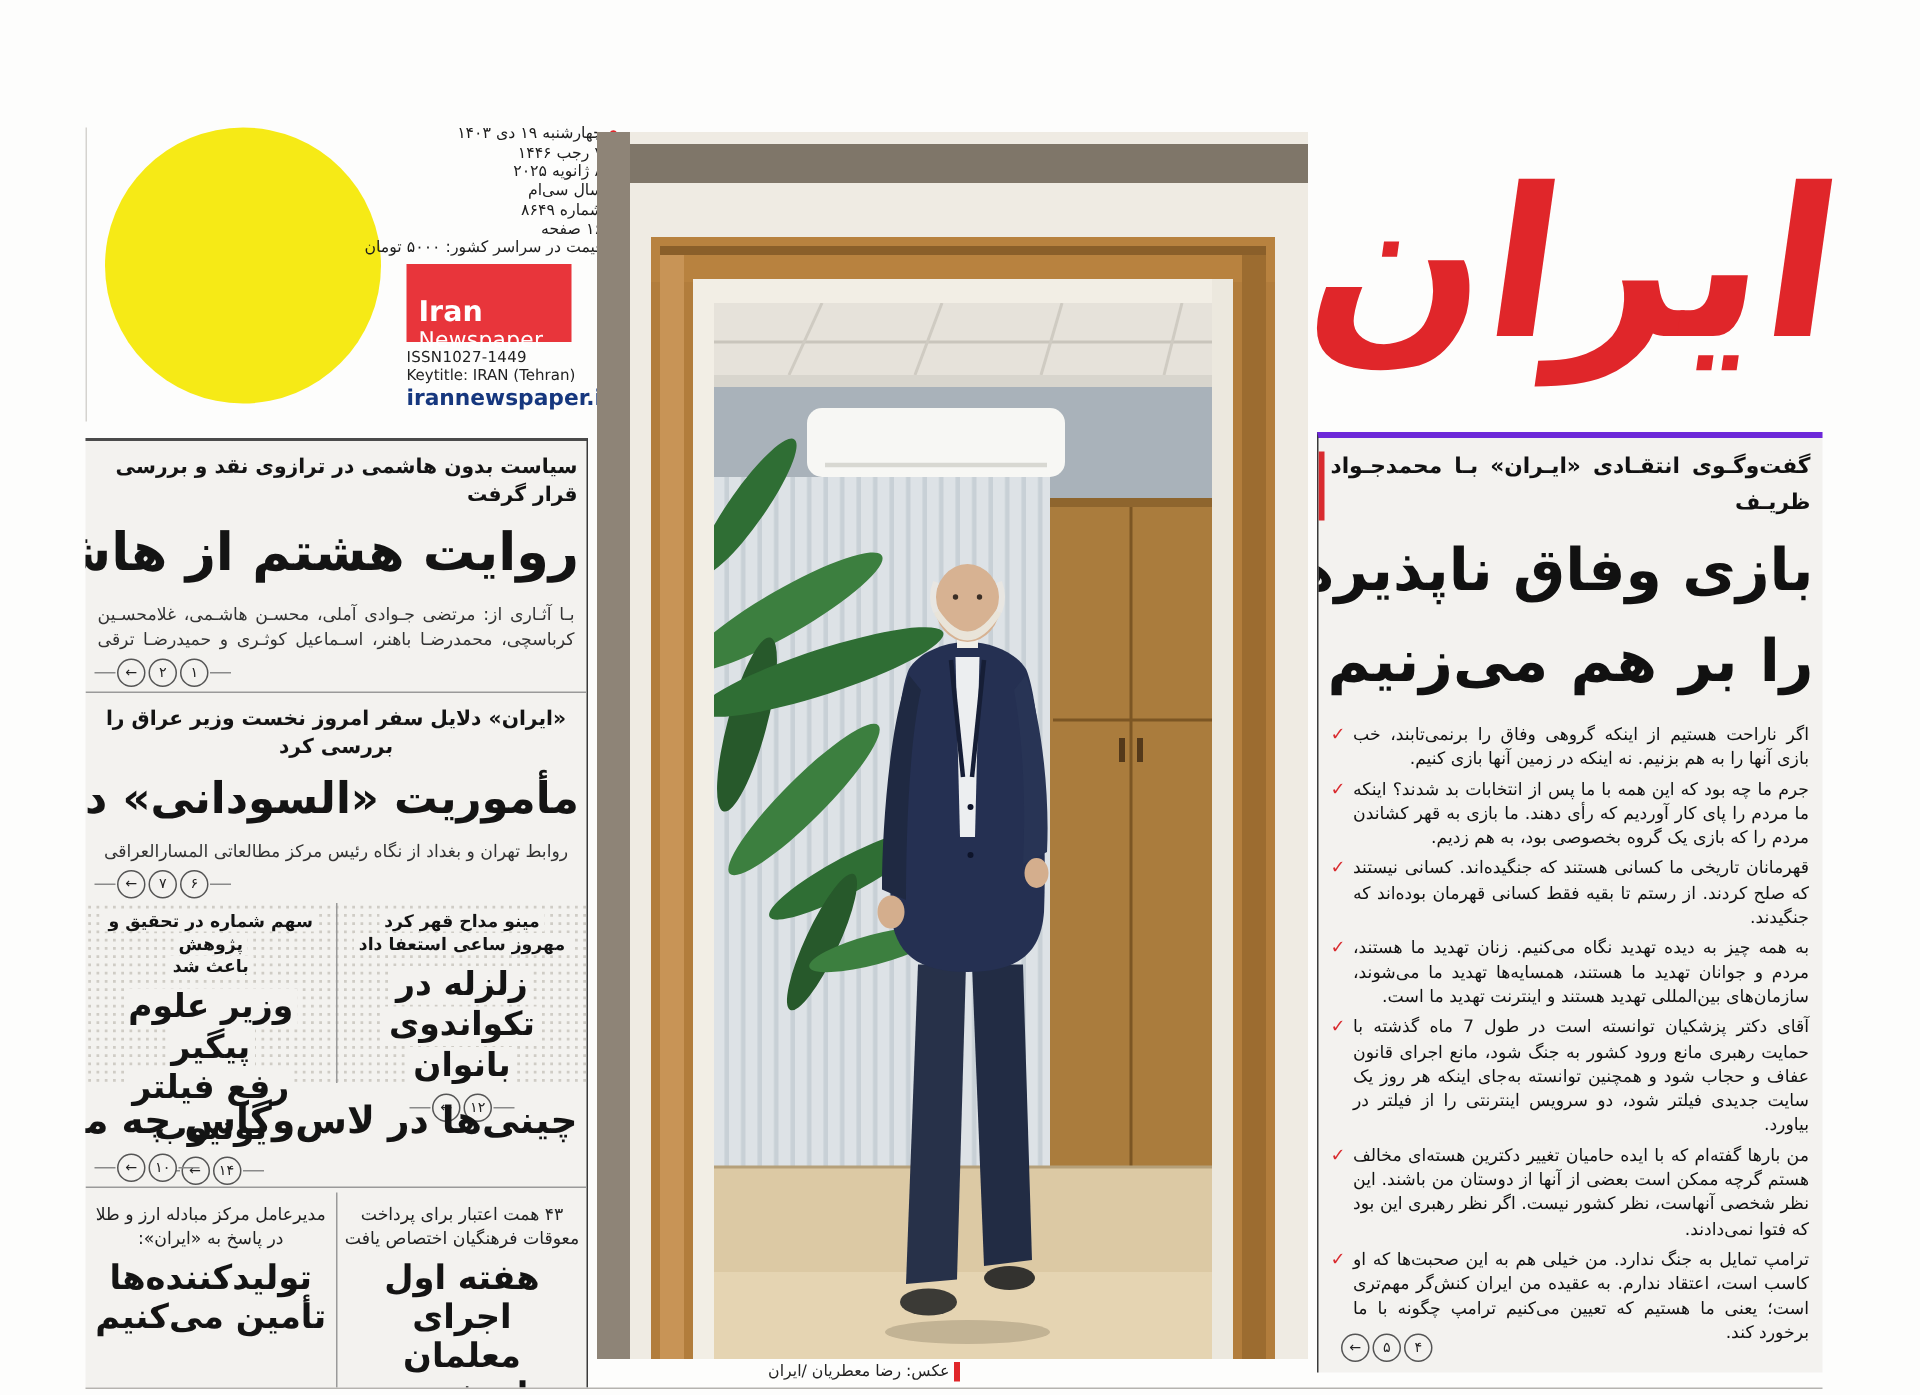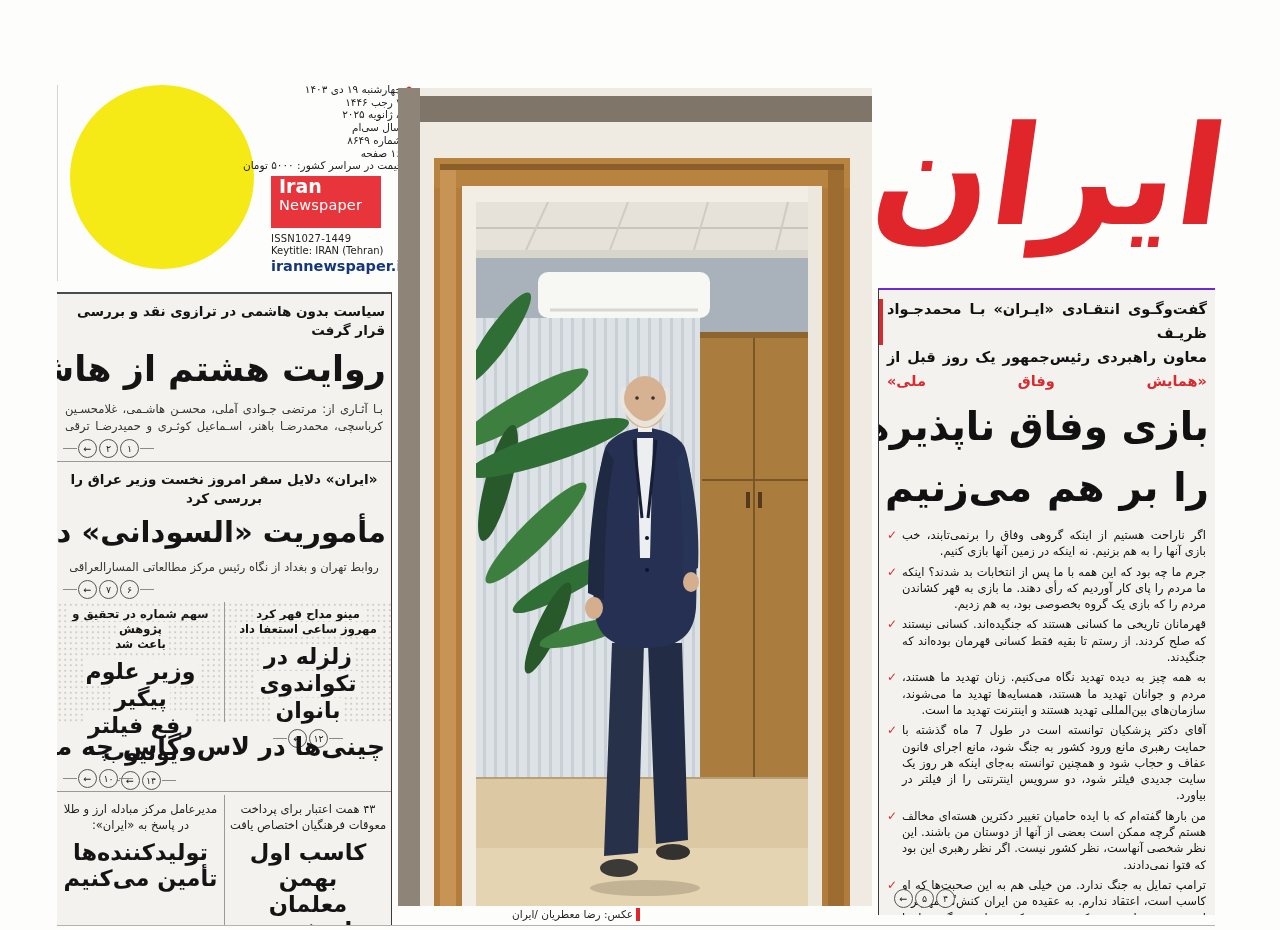--- a/index.html
+++ b/index.html
@@ -7,21 +7,21 @@
          font-family:"DejaVu Sans",sans-serif;overflow:hidden;}
   
   .yellow-circle{position:absolute;left:70px;top:85px;width:184px;height:184px;border-radius:50%;
                  background:#f6ea16;}
   .mast-line{position:absolute;left:57px;top:85px;width:1px;height:196px;background:#d5d3cf;}
   .dates{position:absolute;left:250px;top:83px;width:162px;margin:0;padding:0;list-style:none;
          direction:rtl;font-size:10.5px;line-height:12.7px;color:#1d1d1d;}
   .dates li{display:flex;align-items:center;gap:4px;white-space:nowrap;justify-content:flex-start;}
   .ddot{color:#e0262a;font-size:7px;line-height:1;}
   .redbox{position:absolute;left:271px;top:176px;width:110px;height:52px;background:#e8353b;
-          color:#fff;box-sizing:border-box;padding:0 8px;direction:ltr;}
+          color:#fff;box-sizing:border-box;padding:22px 8px;direction:ltr;}
   .redbox .l1{display:block;font-size:19px;font-weight:bold;line-height:20px;}
   .redbox .l2{display:block;font-size:14.5px;line-height:18px;letter-spacing:.2px;}
   .issn{position:absolute;left:271px;top:233px;font-size:10px;color:#222;letter-spacing:.2px;}
   .keytitle{position:absolute;left:271px;top:245px;font-size:10px;color:#222;}
   .website{position:absolute;left:271px;top:258px;font-size:14.5px;font-weight:bold;color:#16377e;}
   .logo-fa{position:absolute;left:905px;top:62px;width:320px;height:230px;direction:rtl;
            color:#e0262a;font-size:138px;font-weight:bold;line-height:230px;text-align:center;
            transform:skewX(-8deg);}
   
   .photo{position:absolute;left:398px;top:88px;width:474px;height:818px;}
@@ -60,21 +60,21 @@
   .dcell .pgref{margin-top:5px;}
   .vegas{font-size:25px;font-weight:bold;line-height:40px;margin:5px 6px 2px;text-align:center;
          text-align-last:justify;white-space:nowrap;}
   .bboxes{display:flex;direction:rtl;margin-top:2px;}
   .bcell{width:50%;box-sizing:border-box;text-align:center;padding-top:6px;}
   .bcell:first-child{border-left:1px solid #9a9a9a;}
   .bkick{font-size:11.5px;line-height:16px;color:#222;}
   .bhead{font-size:22.5px;font-weight:bold;line-height:26px;margin-top:6px;}
   
   .rightcol{position:absolute;left:878px;top:288px;width:337px;height:627px;background:#f3f2ef;
-            border-top:2px solid #6d28d9;border-left:1.5px solid #3a3a3a;box-sizing:border-box;
+            border-top:4px solid #6d28d9;border-left:1.5px solid #3a3a3a;box-sizing:border-box;
             direction:rtl;overflow:hidden;color:#111;}
   .lead-kicker{position:relative;margin:7px 8px 0;font-size:14.5px;font-weight:bold;line-height:24px;}
   .lead-kicker .kl{text-align:justify;text-align-last:justify;}
   .kbar{position:absolute;left:-8px;top:2px;width:4px;height:46px;background:#d92b2f;}
   .red-t{color:#d92b2f;}
   .lead-h{margin:3px 6px 0;font-size:39px;font-weight:bold;line-height:61px;letter-spacing:-1.5px;}
   .lead-h .hl{text-align:center;text-align-last:justify;white-space:nowrap;}
   .bullets{list-style:none;margin:9px 9px 0 8px;padding:0;}
   .bullets li{position:relative;font-size:11.5px;line-height:16.3px;text-align:justify;
               text-align-last:right;padding-left:15px;margin-bottom:4px;}
@@ -307,21 +307,21 @@
     </div>
     <hr class="sep">
 
     <div class="bboxes">
       <div class="bcell">
         <div class="bkick">
           <div>۴۳ همت اعتبار برای پرداخت</div>
           <div>معوقات فرهنگیان اختصاص یافت</div>
         </div>
         <div class="bhead">
-          <div>کاسب اول بهمن</div>
+          <div>هفته اول اجرای</div>
           <div>معلمان بازنشسته</div>
 
         </div>
 
       </div>
       <div class="bcell">
         <div class="bkick">
           <div>مدیرعامل مرکز مبادله ارز و طلا</div>
           <div>در پاسخ به «ایران»:</div>
         </div>
@@ -331,21 +331,20 @@
         </div>
 
       </div>
     </div>
   </div>
 
   <div class="rightcol">
     <div class="lead-kicker">
       <span class="kbar"></span>
       <div class="kl">گفت‌وگـوی انتقـادی «ایـران» بـا محمدجـواد ظریـف</div>
-      <div class="kl"><span>معاون راهبردی رئیس‌جمهور یک روز قبل از </span><span class="red-t">«همایش وفاق ملی»</span></div>
     </div>
     <div class="lead-h">
       <div class="hl">بازی وفاق ناپذیرها</div>
       <div class="hl">را بر هم می‌زنیم</div>
     </div>
     <ul class="bullets">
       <li><span class="chk">✓</span><span>اگر ناراحت هستیم از اینکه گروهی وفاق را برنمی‌تابند، خب بازی آنها را به هم بزنیم. نه اینکه در زمین آنها بازی کنیم.</span></li>
       <li><span class="chk">✓</span><span>جرم ما چه بود که این همه با ما پس از انتخابات بد شدند؟ اینکه ما مردم را پای کار آوردیم که رأی دهند. ما بازی به قهر کشاندن مردم را که بازی یک گروه بخصوصی بود، به هم زدیم.</span></li>
       <li><span class="chk">✓</span><span>قهرمانان تاریخی ما کسانی هستند که جنگیده‌اند. کسانی نیستند که صلح کردند. از رستم تا بقیه فقط کسانی قهرمان بوده‌اند که جنگیدند.</span></li>
       <li><span class="chk">✓</span><span>به همه چیز به دیده تهدید نگاه می‌کنیم. زنان تهدید ما هستند، مردم و جوانان تهدید ما هستند، همسایه‌ها تهدید ما می‌شوند، سازمان‌های بین‌المللی تهدید هستند و اینترنت تهدید ما است.</span></li>

